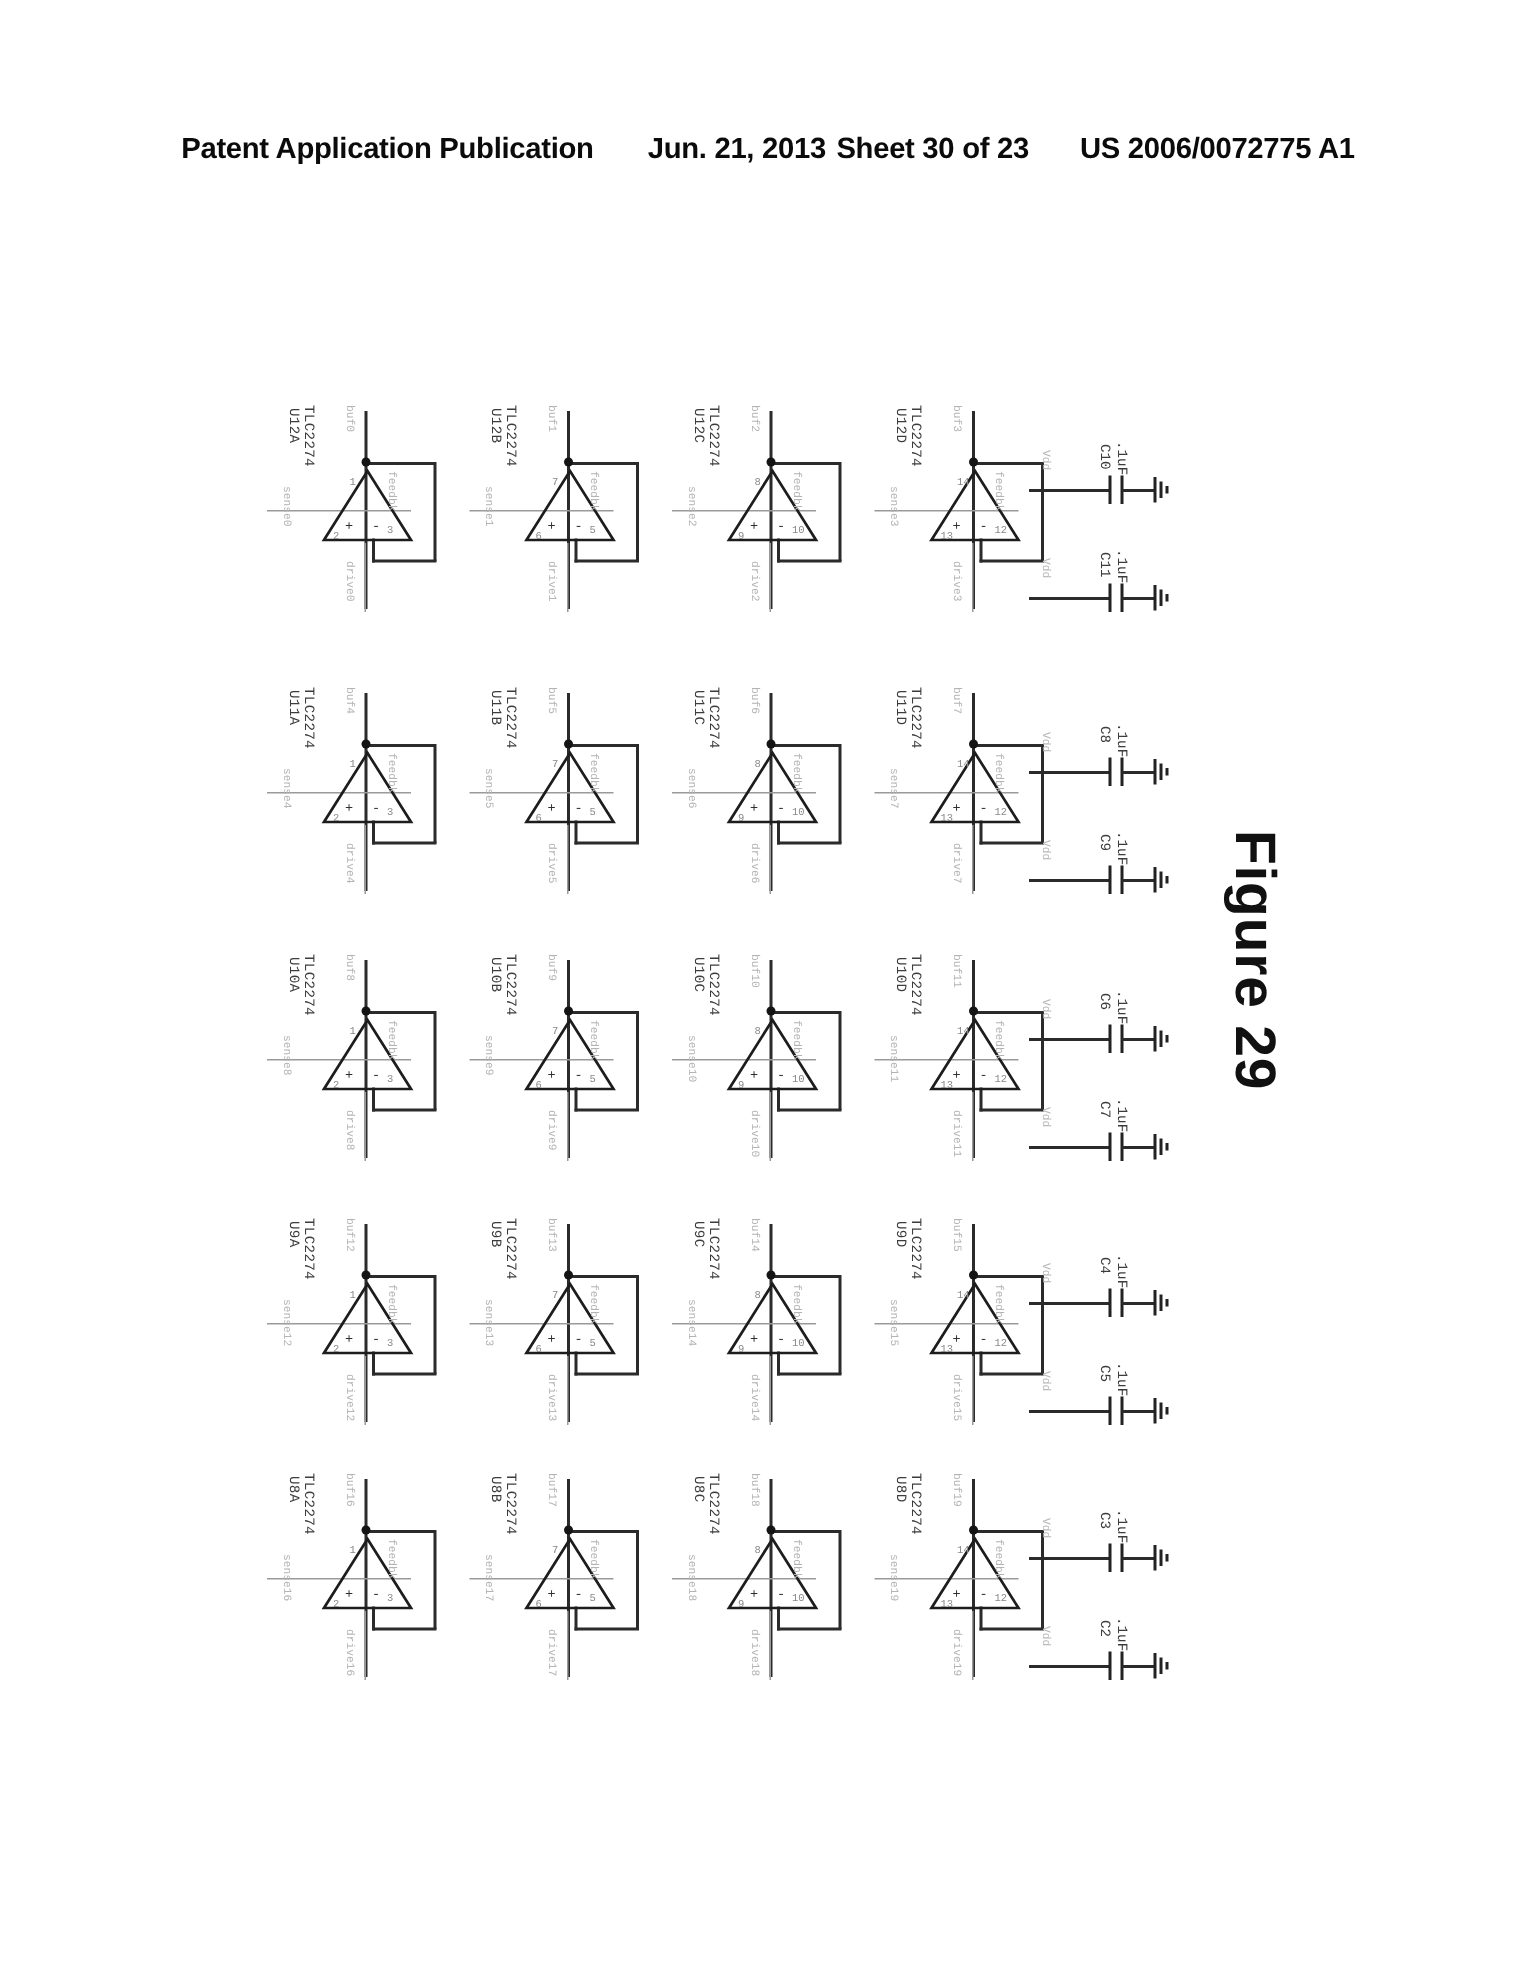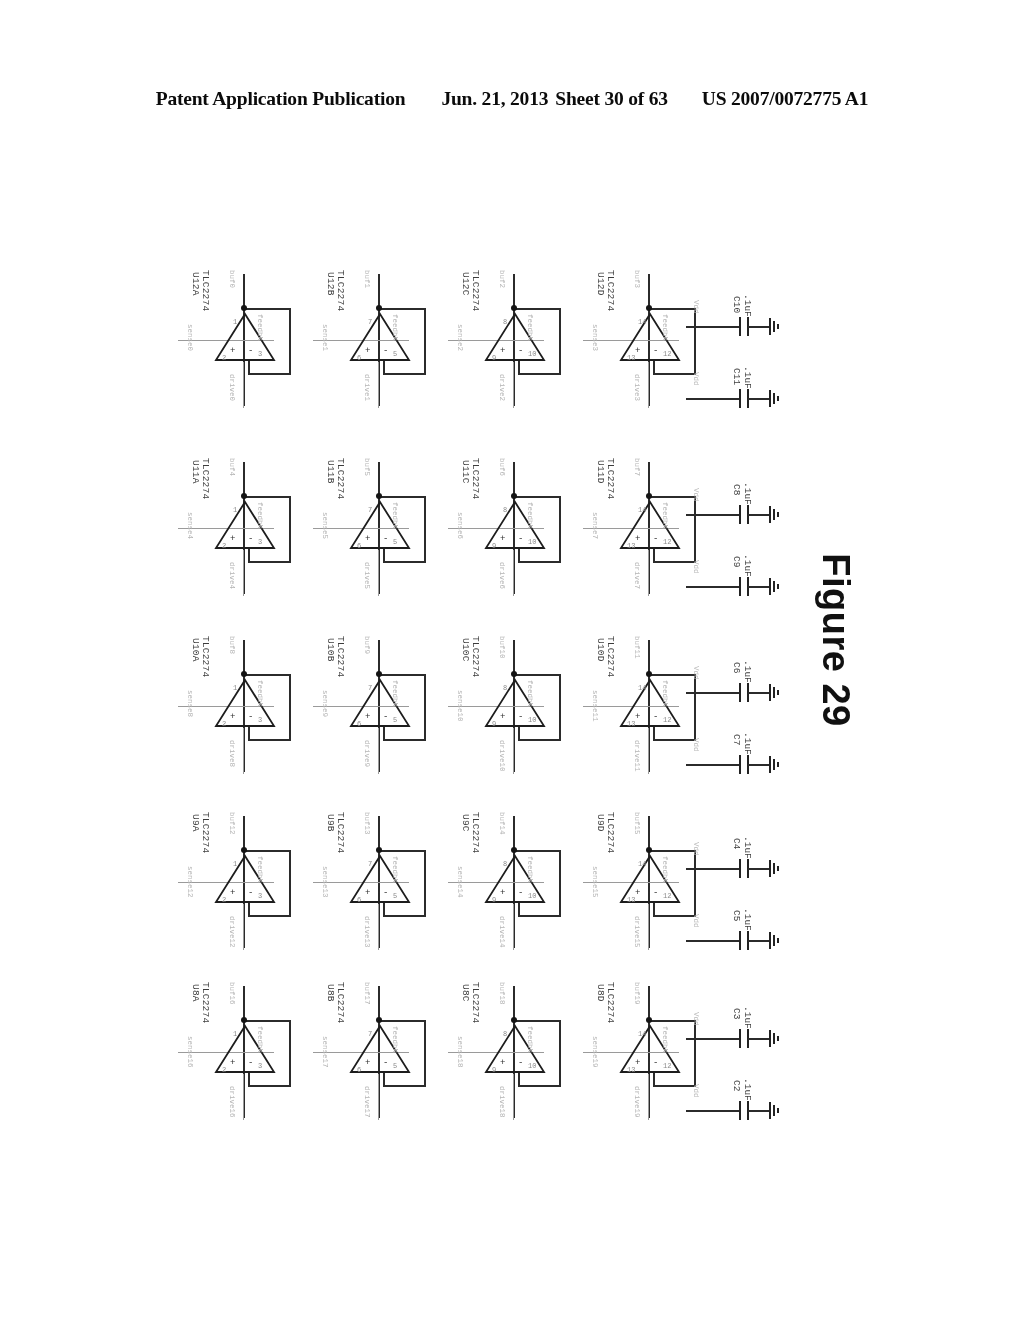--- a/index.html
+++ b/index.html
@@ -6,21 +6,21 @@
   body{
     width:1024px;height:1320px;position:relative;overflow:hidden;
     font-family:"Liberation Serif", serif;
     -webkit-font-smoothing:none;
   }
 
   
   #pub-header{
     position:absolute;left:0;top:88px;width:1024px;
     display:flex;justify-content:center;align-items:baseline;
-    font-family:Liberation Serif, serif;
+    font-family:Liberation Sans, sans-serif;
     font-weight:bold;font-size:19.5px;letter-spacing:-0.2px;
     color:#0b0b0b;white-space:nowrap;
   }
   #pub-header .seg{display:inline-block;}
   #pub-header .gap1{width:36px;display:inline-block;}
   #pub-header .gap2{width:34px;display:inline-block;}
   #pub-header .sp{width:7px;display:inline-block;}
 
   
   #figure-caption{
@@ -104,23 +104,23 @@
   .gnd3{position:absolute;background:#222;width:2px;height:5px;}
 </style>
 </head>
 <body>
 
 <div id="pub-header">
   <span class="seg">Patent Application Publication</span>
   <span class="gap1"></span>
   <span class="seg">Jun. 21, 2013</span>
   <span class="sp"></span>
-  <span class="seg">Sheet 30 of 63</span>
+  <span class="seg">Sheet 30 of 23</span>
   <span class="gap2"></span>
-  <span class="seg">US 2007/0072775 A1</span>
+  <span class="seg">US 2006/0072775 A1</span>
 </div>
 
 <div id="figure-caption">Figure 29</div>
 
 <div id="schematic">
     <div class="opamp-cell" style="left: 0px; top: 0px;">
       <div class="wire v" style="left: 57px; top: 12px; height: 132px;"></div>
       <div class="wire faint" style="left: -8px; top: 78px; width: 96px;"></div>
       <div class="wire h" style="left: 58px; top: 46px; width: 46px;"></div>
       <div class="wire v" style="left: 103px; top: 46px; height: 66px;"></div>

